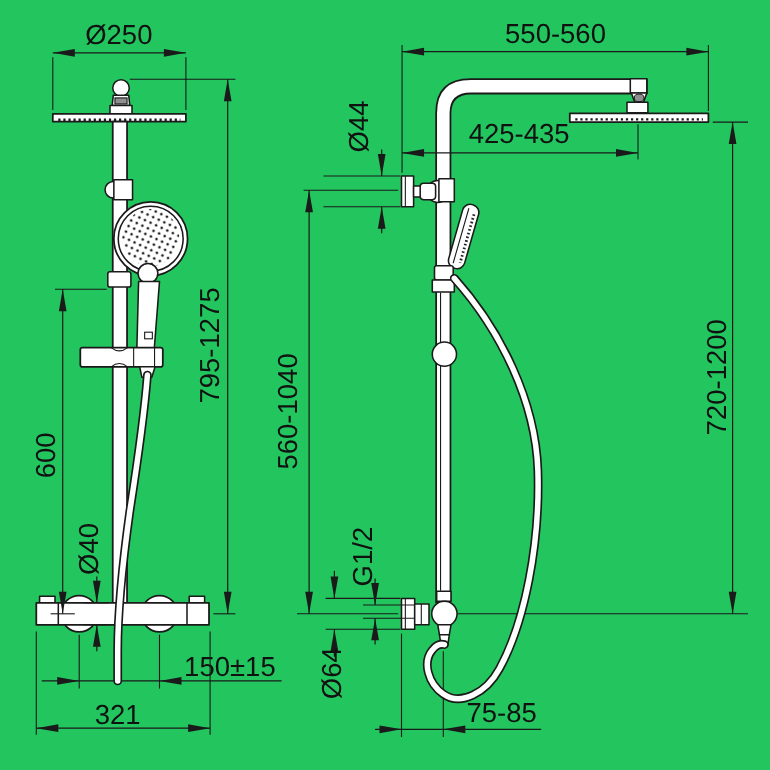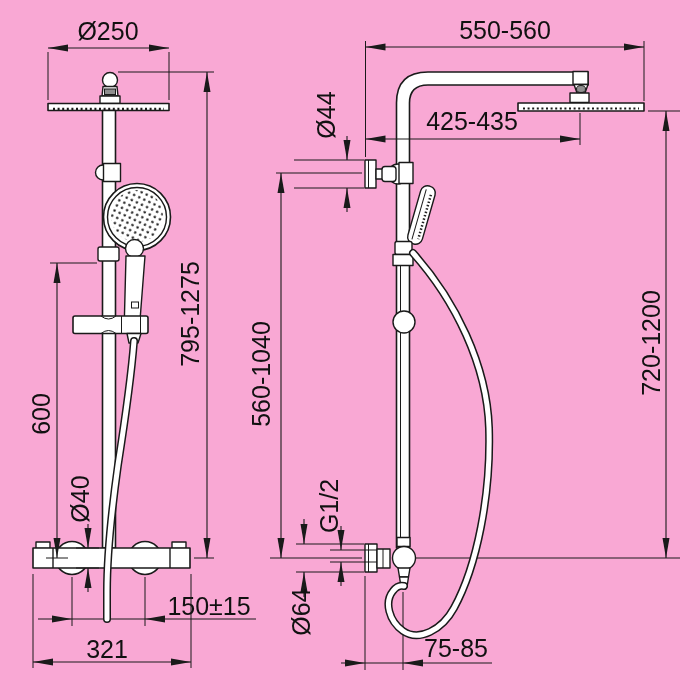--- a/index.html
+++ b/index.html
@@ -1,16 +1,16 @@
 <!DOCTYPE html>
 <html><head>
 <meta charset="utf-8">
 <style>
   html,body{margin:0;padding:0;background:#fff;}
-  .stage{width:700px;height:700px;background:#f9a8d4;position:relative;overflow:hidden;}
+  .stage{width:700px;height:700px;background:#22c55e;position:relative;overflow:hidden;}
   svg{display:block;}
   .dim{font-family:"Liberation Sans", sans-serif;font-size:25px;fill:#111;text-anchor:middle;}
   .o{fill:#fff;stroke:#1a1a1a;stroke-width:1.6;stroke-linejoin:round;}
   .o2{fill:#fff;stroke:#1a1a1a;stroke-width:1.4;stroke-linejoin:round;}
   .ln{stroke:#1a1a1a;stroke-width:1.4;fill:none;}
   .thin{stroke:#1a1a1a;stroke-width:1;fill:none;}
   .d{stroke:#1a1a1a;stroke-width:1.1;fill:none;}
   .ah{fill:#1a1a1a;stroke:none;}
   .noz{stroke:#1a1a1a;stroke-width:2.2;fill:none;stroke-dasharray:2 2.6;}
   .gry{fill:#8f8f8f;stroke:#1a1a1a;stroke-width:1;}

